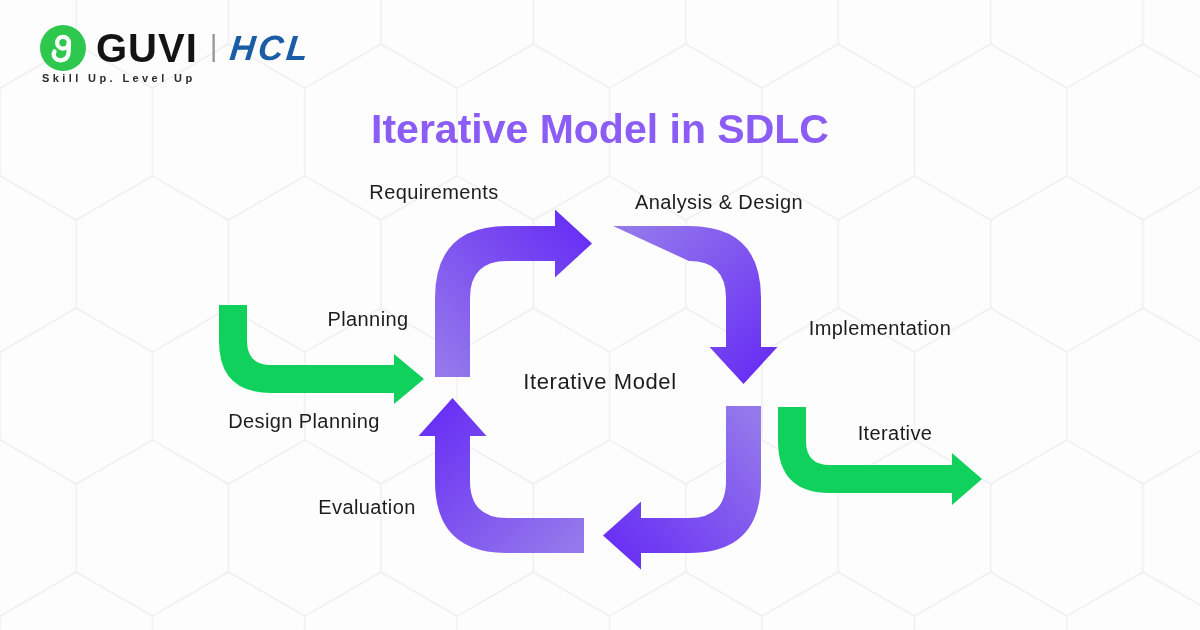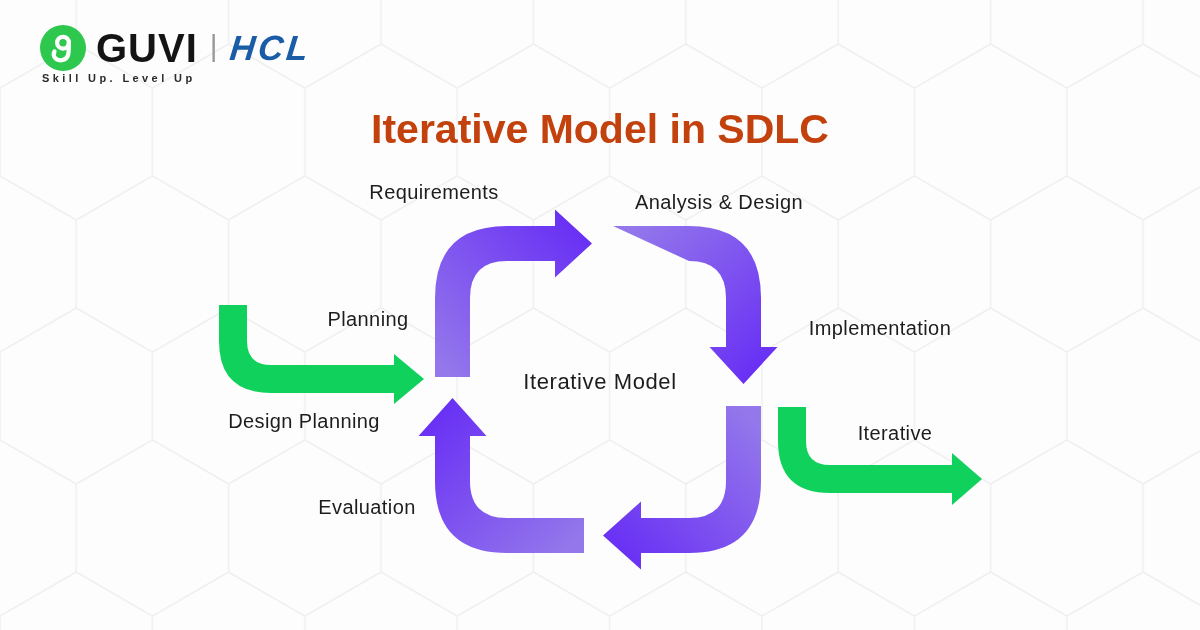--- a/index.html
+++ b/index.html
@@ -16,21 +16,21 @@
   .brand-row { display:flex; align-items:center; gap:10px; height:48px; }
   .logo-circle { width:46px; height:46px; border-radius:50%; display:flex; align-items:center; justify-content:center; }
   .guvi-text { font-size:40px; font-weight:bold; color:#141414; letter-spacing:1px; }
   .brand-divider { font-size:30px; color:#9a9a9a; font-weight:200; margin:0 2px; transform:translateY(-2px); }
   .hcl-text { font-size:35px; font-weight:bold; font-style:italic; letter-spacing:3px; transform:skewX(-6deg); }
   .tagline { margin-left:2px; font-size:11px; font-weight:bold; letter-spacing:3.4px; color:#2b2b2b; }
 
   
   .page-title {
     position:absolute; left:0; right:0; top:106px; z-index:5;
-    text-align:center; font-size:41px; font-weight:bold; color:#c2410c;
+    text-align:center; font-size:41px; font-weight:bold; color:#8b5cf6;
     letter-spacing:0px;
   }
 
   
   .diagram-svg { position:absolute; inset:0; z-index:1; }
   .lbl {
     position:absolute; z-index:2; transform:translate(-50%,-50%);
     font-size:20px; color:#1d1d1d; letter-spacing:0.4px; white-space:nowrap;
   }
   .lbl-requirements    { left:413px; top:192px;margin-left:21px; }

